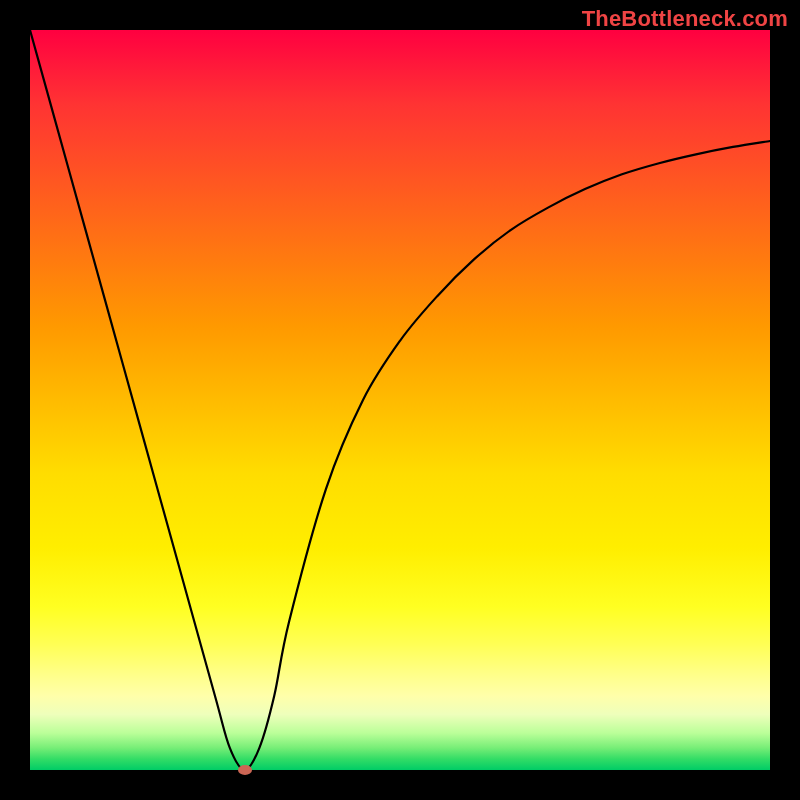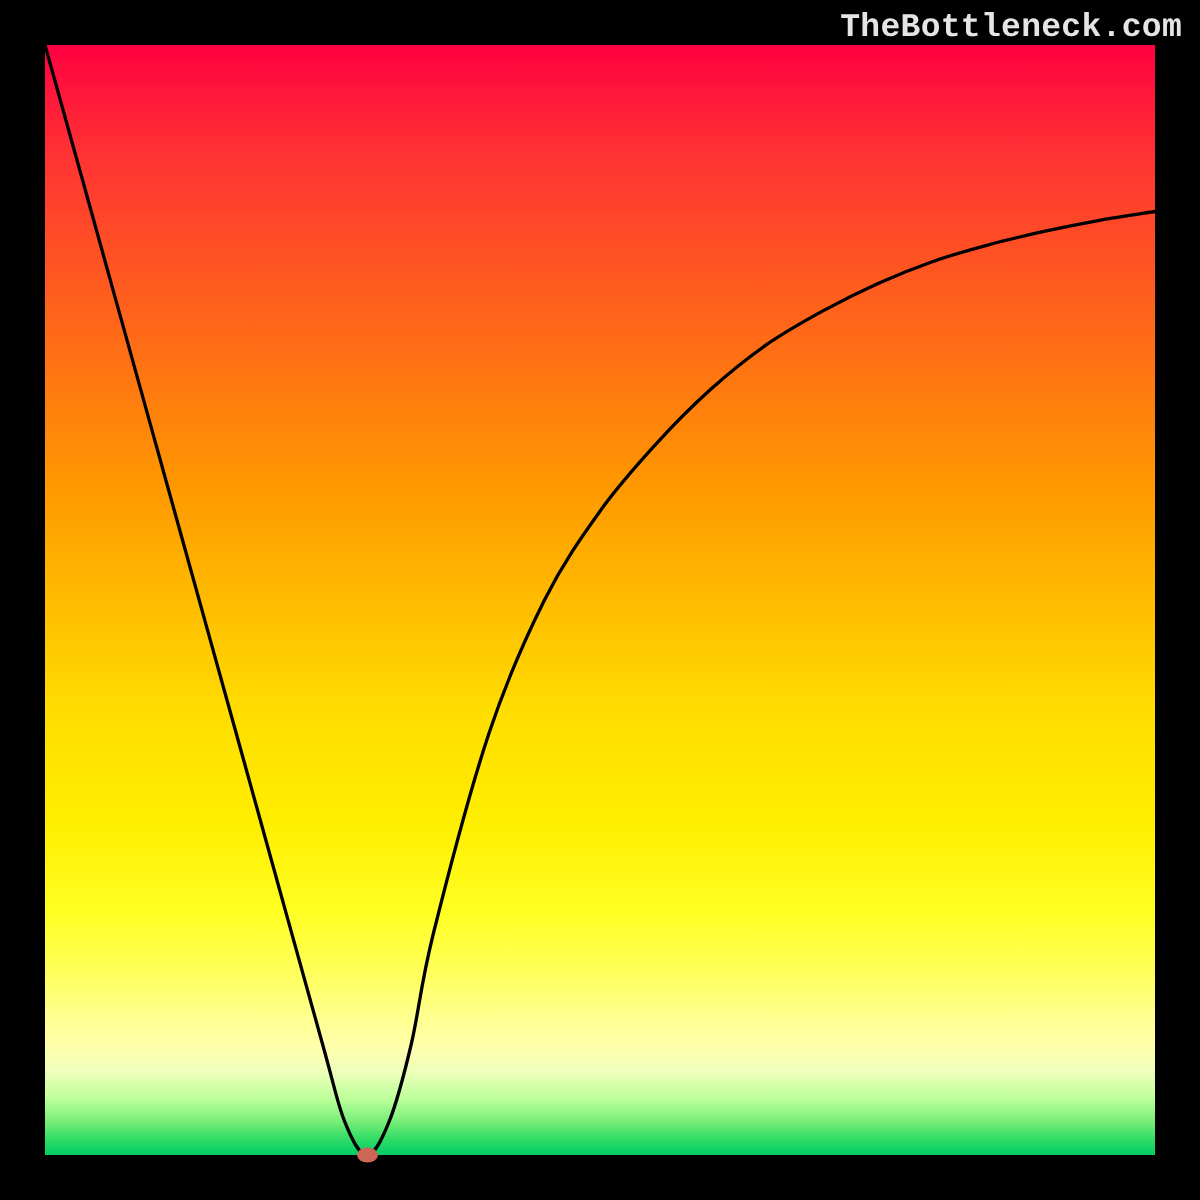--- a/index.html
+++ b/index.html
@@ -39,24 +39,24 @@
       #bbff99 95%,
       #77ee77 97%,
       #33dd66 98.5%,
       #00cc66 100%
     );
   }
   .watermark {
     position: absolute;
     top: 6px;
     right: 12px;
-    font-family: Liberation Mono, monospace;
+    font-family: Liberation Sans, sans-serif;
     font-size: 22px;
     font-weight: 600;
-    color: #e5e5e5;
+    color: #ef4444;
     letter-spacing: 0.2px;
   }
   svg.curve {
     position: absolute;
     left: 0;
     top: 0;
     width: 740px;
     height: 740px;
     overflow: visible;
   }

